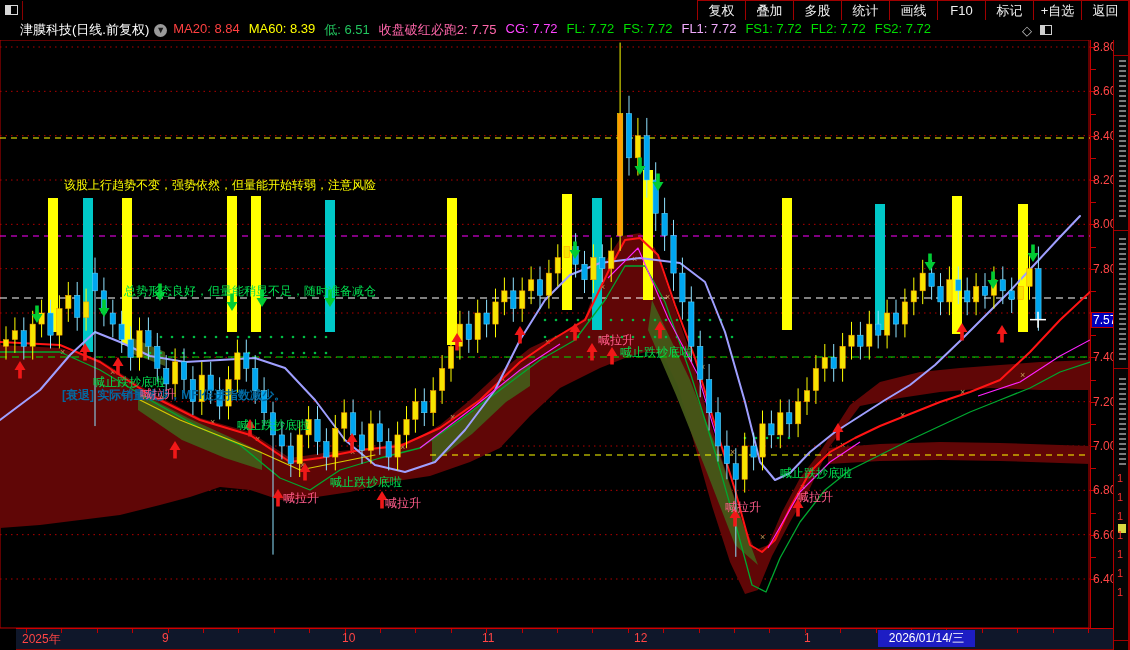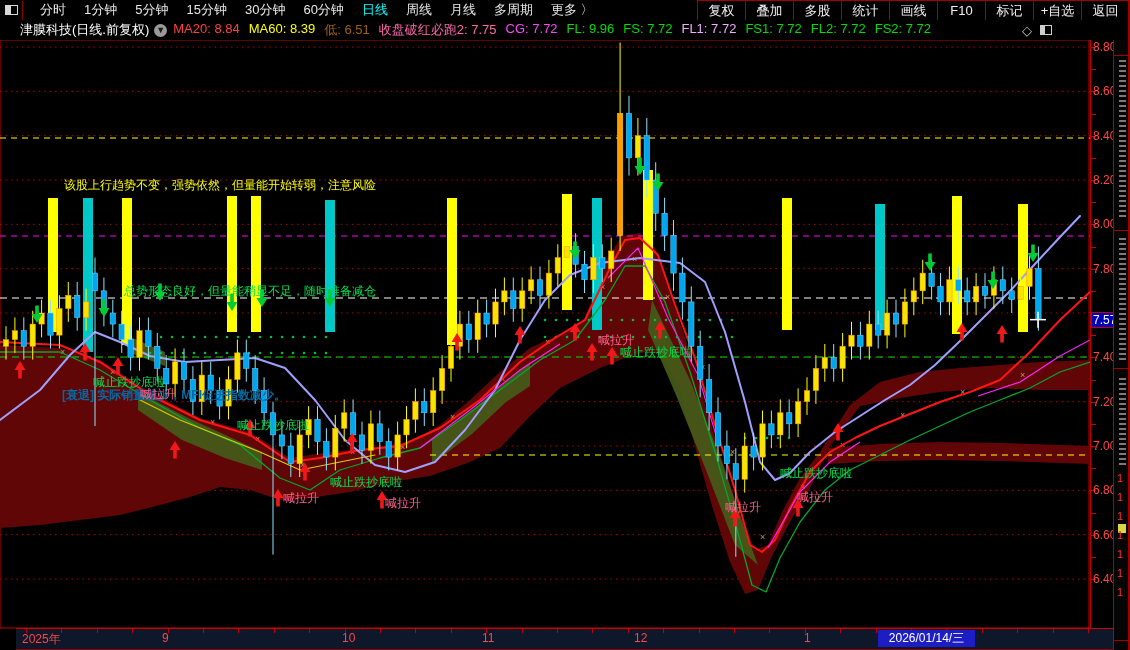--- a/index.html
+++ b/index.html
@@ -62,56 +62,43 @@
   .frame-right{position:absolute;left:1128px;top:0;width:2px;height:650px;background:#a00000;z-index:45;}
 </style>
 </head>
 <body>
 <div id="stage">
 
   <div class="topbar">
     <div class="winicon">
       <div class="glyph"></div>
     </div>
-    <div class="tabs" id="tabs">
-        <span class="tab">分时</span>
-        <span class="tab">1分钟</span>
-        <span class="tab">5分钟</span>
-        <span class="tab">15分钟</span>
-        <span class="tab">30分钟</span>
-        <span class="tab">60分钟</span>
-        <span class="tab active">日线</span>
-        <span class="tab">周线</span>
-        <span class="tab">月线</span>
-        <span class="tab">多周期</span>
-        <span class="tab">更多 〉</span>
-      </div>
     <div class="rightbtns" id="rbtns">
         <span class="rbtn">复权</span>
         <span class="rbtn">叠加</span>
         <span class="rbtn">多股</span>
         <span class="rbtn">统计</span>
         <span class="rbtn">画线</span>
         <span class="rbtn">F10</span>
         <span class="rbtn">标记</span>
         <span class="rbtn">+自选</span>
         <span class="rbtn">返回</span>
       </div>
   </div>
 
   <div class="infobar">
     <span class="sym">津膜科技(日线.前复权)</span>
     <span class="chev-circle">▼</span>
     <span class="ivals" id="ivals">
         <span style="color: rgb(255, 64, 64);">MA20: 8.84</span>
         <span style="color: rgb(255, 255, 0);">MA60: 8.39</span>
-        <span style="color: #a16207;">低: 6.51</span>
+        <span style="color: #22c55e;">低: 6.51</span>
         <span style="color: rgb(255, 102, 170);">收盘破红必跑2: 7.75</span>
         <span style="color: rgb(255, 68, 255);">CG: 7.72</span>
-        <span style="color: rgb(0, 221, 0);">FL: 9.96</span>
+        <span style="color: rgb(0, 221, 0);">FL: 7.72</span>
         <span style="color: rgb(0, 221, 0);">FS: 7.72</span>
         <span style="color: #f0abfc;">FL1: 7.72</span>
         <span style="color: rgb(0, 221, 0);">FS1: 7.72</span>
         <span style="color: rgb(0, 221, 0);">FL2: 7.72</span>
         <span style="color: rgb(0, 221, 0);">FS2: 7.72</span>
       </span>
     <span class="corner-icons">
       <span class="diamond">◇</span>
       <span class="halfbox"></span>
     </span>

